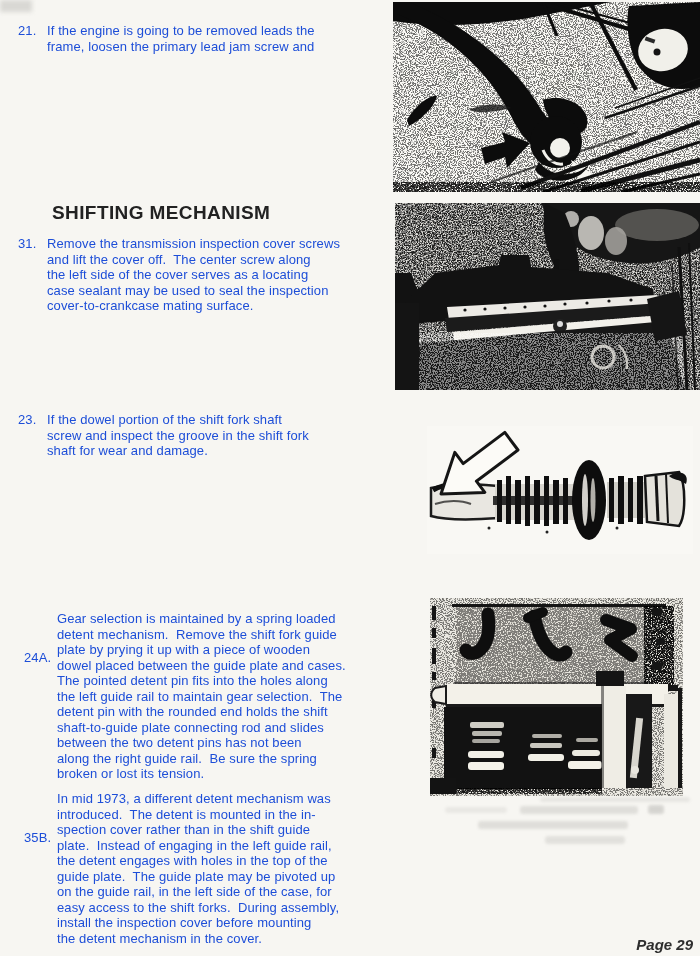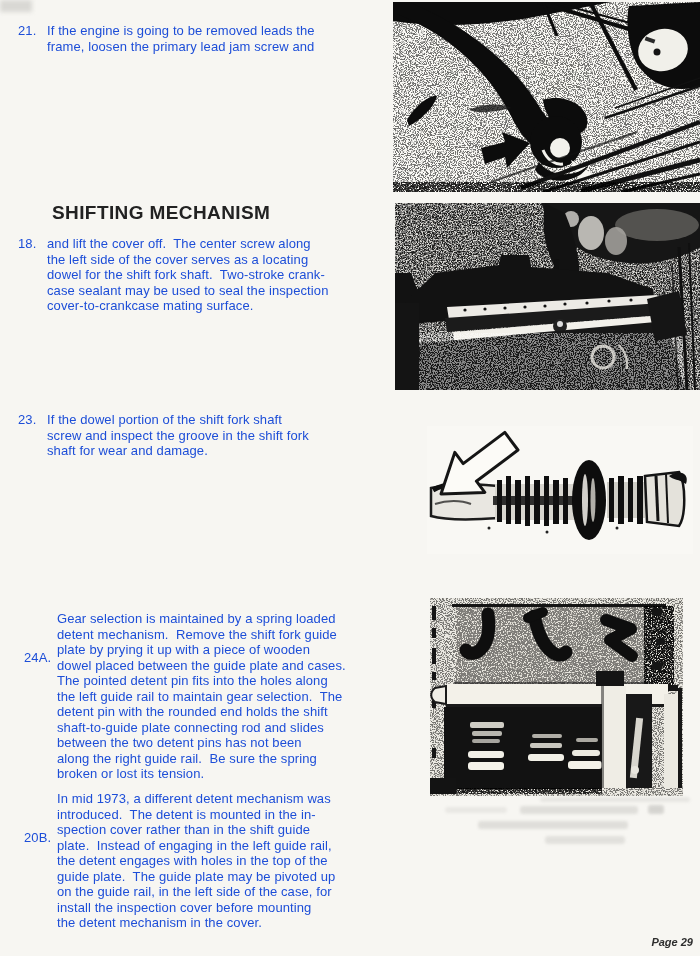--- a/index.html
+++ b/index.html
@@ -30,21 +30,21 @@
     font-weight:bold;
     letter-spacing:0.4px;
     color:#222;
     margin-left:48px;
   }
   .fig { position:absolute; }
   .fig svg { display:block; width:100%; height:100%; }
   .page-num {
     position:absolute;
     top:936px; right:7px;
-    font-size:11px;
+    font-size:15px;
     font-style:italic;
     font-weight:bold;
     color:#2e2e2e;
   }
   .ghost {
     position:absolute;
     background:#c8c7c3;
     filter:blur(1.6px);
     border-radius:3px;
   }
@@ -126,25 +126,25 @@
 
     <polygon points="88,146 112,140 109,130 137,141 114,166 112,155 92,162" fill="#0c0c0c"></polygon>
 
     <rect x="0" y="180" width="307" height="10" fill="#000" filter="url(#sp2)" opacity="0.8"></rect>
   </svg>
 </div>
 
 <div class="heading">SHIFTING MECHANISM</div>
 
 <div class="item" style="left:18px; top:236px;">
-  <div class="num">18.</div>
-  <div class="lines">
+  <div class="num">31.</div>
+  <div class="lines">
+      <div>Remove the transmission inspection cover screws</div>
       <div>and lift the cover off.  The center screw along</div>
       <div>the left side of the cover serves as a locating</div>
-      <div>dowel for the shift fork shaft.  Two-stroke crank-</div>
       <div>case sealant may be used to seal the inspection</div>
       <div>cover-to-crankcase mating surface.</div>
     </div>
 </div>
 
 <div class="fig" style="left:395px; top:203px; width:305px; height:187px;">
   <svg viewBox="0 0 305 187" preserveAspectRatio="none">
     <rect width="305" height="187" fill="#c9c7c1"></rect>
     <rect width="305" height="187" fill="#000" filter="url(#sp2)" opacity="0.85"></rect>
     <rect width="305" height="187" fill="#fff" filter="url(#spw)" opacity="0.4"></rect>
@@ -337,27 +337,28 @@
 </div>
 
 <div class="ghost" style="left:540px;top:797px;width:150px;height:5px;opacity:.35;"></div>
 <div class="ghost" style="left:445px;top:807px;width:62px;height:6px;opacity:.3;"></div>
 <div class="ghost" style="left:520px;top:806px;width:118px;height:8px;opacity:.5;"></div>
 <div class="ghost" style="left:648px;top:805px;width:16px;height:9px;opacity:.7;"></div>
 <div class="ghost" style="left:478px;top:821px;width:150px;height:8px;opacity:.5;"></div>
 <div class="ghost" style="left:545px;top:836px;width:80px;height:8px;opacity:.45;"></div>
 
 <div class="item alpha" style="left:24px; top:791px;">
-  <div class="num">20B.</div>
+  <div class="num">35B.</div>
   <div class="lines">
       <div>In mid 1973, a different detent mechanism was</div>
       <div>introduced.  The detent is mounted in the in-</div>
       <div>spection cover rather than in the shift guide</div>
       <div>plate.  Instead of engaging in the left guide rail,</div>
       <div>the detent engages with holes in the top of the</div>
       <div>guide plate.  The guide plate may be pivoted up</div>
       <div>on the guide rail, in the left side of the case, for</div>
+      <div>easy access to the shift forks.  During assembly,</div>
       <div>install the inspection cover before mounting</div>
       <div>the detent mechanism in the cover.</div>
     </div>
 </div>
 
 <div class="page-num">Page 29</div>
 
 </body></html>

